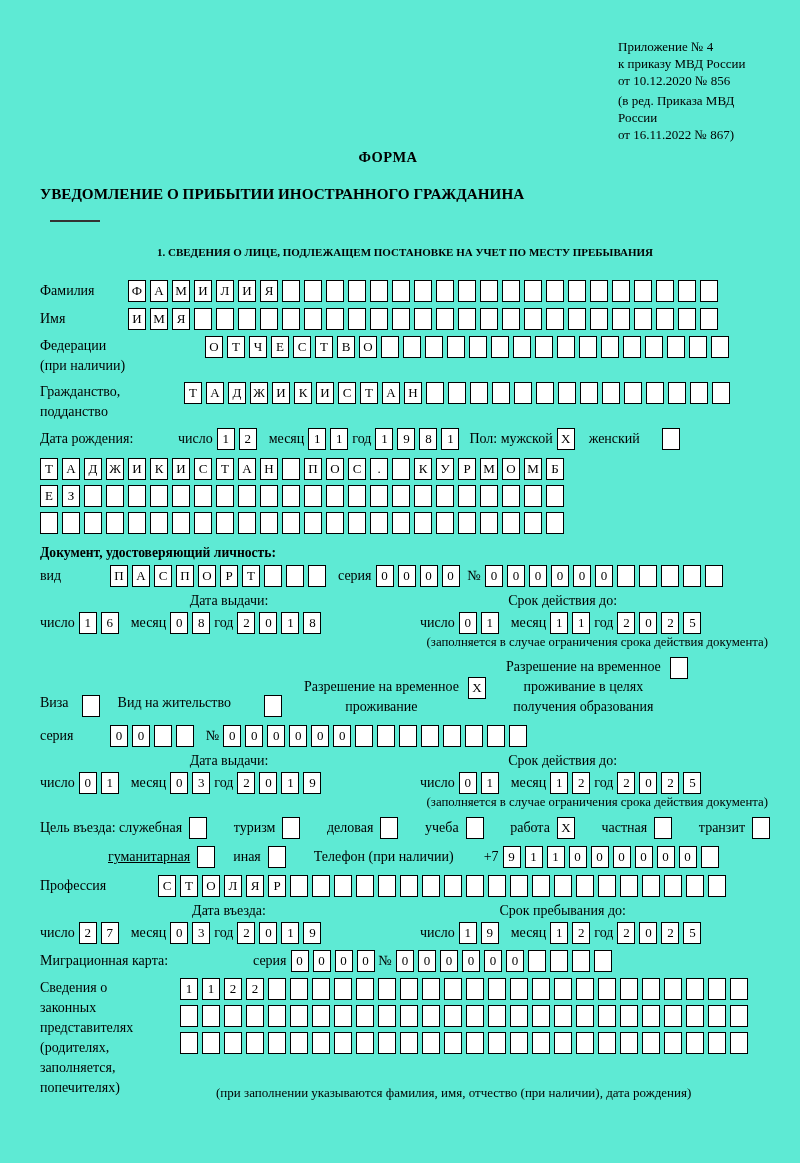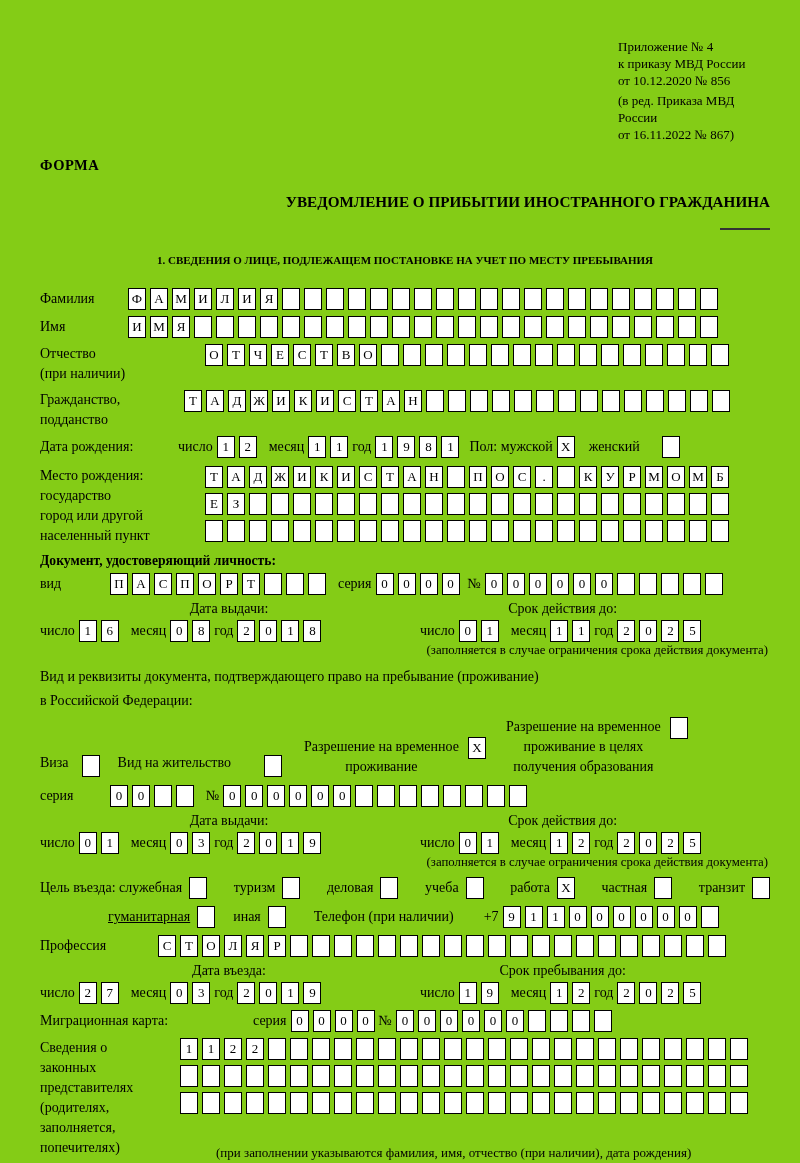--- a/index.html
+++ b/index.html
@@ -1,26 +1,26 @@
 <!DOCTYPE html>
 <html><head>
 <meta charset="utf-8">
 <style>
   html,body{margin:0;padding:0;background:#fff;}
   .page{
     width:800px;height:1163px;box-sizing:border-box;
-    background:#84cc16;color:#000;
+    background:#5eead4;color:#000;
     font-family:"Liberation Serif","DejaVu Serif",serif;
     padding:38px 30px 0 40px;overflow:hidden;
   }
   
   .appendix{margin-left:578px;font-size:13px;line-height:17px;}
   .appendix .edition{margin-top:3px;}
-  .forma{text-align:left;font-weight:bold;font-size:14.5px;margin:14px 34px 0 0;letter-spacing:.5px;}
-  .title{text-align:right;font-weight:bold;font-size:15.2px;margin-top:16px;line-height:23px;}
+  .forma{text-align:center;font-weight:bold;font-size:14.5px;margin:6px 34px 0 0;letter-spacing:.5px;}
+  .title{text-align:left;font-weight:bold;font-size:15.2px;margin-top:16px;line-height:23px;}
   .blank-line{display:inline-block;width:50px;border-bottom:2px solid #333;margin-left:10px;vertical-align:baseline;}
   .sec-heading{text-align:center;font-weight:bold;font-size:11px;margin-top:18px;margin-bottom:22px;white-space:nowrap;}
 
   
   .frow{display:flex;align-items:center;margin-bottom:6px;font-size:14px;}
   .atop{align-items:flex-start;}
   .flabel{flex:0 0 auto;line-height:20px;}
   .w88{width:88px;} .w165{width:165px;} .w144{width:144px;} .w70{width:70px;} .w118{width:118px;} .w140{width:140px;} .w213{width:213px;}
   .boxes{display:inline-flex;flex:0 0 auto;}
   .cell{
@@ -150,21 +150,21 @@
         <span class="cell"></span>
         <span class="cell"></span>
         <span class="cell"></span>
         <span class="cell"></span>
         <span class="cell"></span>
       </span>
   </div>
 
   <div class="frow atop">
     <span class="flabel w165">
-      <div>Отчество</div>
+      <div>Федерации</div>
       <div>(при наличии)</div>
     </span>
     <span class="boxes">
         <span class="cell">О</span>
         <span class="cell">Т</span>
         <span class="cell">Ч</span>
         <span class="cell">Е</span>
         <span class="cell">С</span>
         <span class="cell">Т</span>
         <span class="cell">В</span>
@@ -245,26 +245,20 @@
     <span class="boxes">
         <span class="cell">X</span>
       </span>
     <span class="dlbl" style="margin-left:10px;">женский</span>
     <span class="boxes" style="margin-left:18px;">
         <span class="cell"></span>
       </span>
   </div>
 
   <div class="frow atop">
-    <span class="flabel w165">
-        <div>Место рождения:</div>
-        <div>государство</div>
-        <div>город или другой</div>
-        <div>населенный пункт</div>
-      </span>
     <span class="rows">
       <span class="boxes">
           <span class="cell">Т</span>
           <span class="cell">А</span>
           <span class="cell">Д</span>
           <span class="cell">Ж</span>
           <span class="cell">И</span>
           <span class="cell">К</span>
           <span class="cell">И</span>
           <span class="cell">С</span>
@@ -420,24 +414,20 @@
             <span class="cell">2</span>
             <span class="cell">0</span>
             <span class="cell">2</span>
             <span class="cell">5</span>
           </span>
       </div>
     </div>
   </div>
   <div class="note-right">(заполняется в случае ограничения срока действия документа)</div>
 
-  <div class="intro">
-    <div>Вид и реквизиты документа, подтверждающего право на пребывание (проживание)</div>
-    <div>в Российской Федерации:</div>
-  </div>
 
   <div class="opts-row">
     <span class="opt">
       <span>Виза</span>
       <span class="boxes" style="margin-left:4px;">
           <span class="cell"></span>
         </span>
     </span>
     <span class="opt" style="margin-left:18px;">
       <span>Вид на жительство</span>

